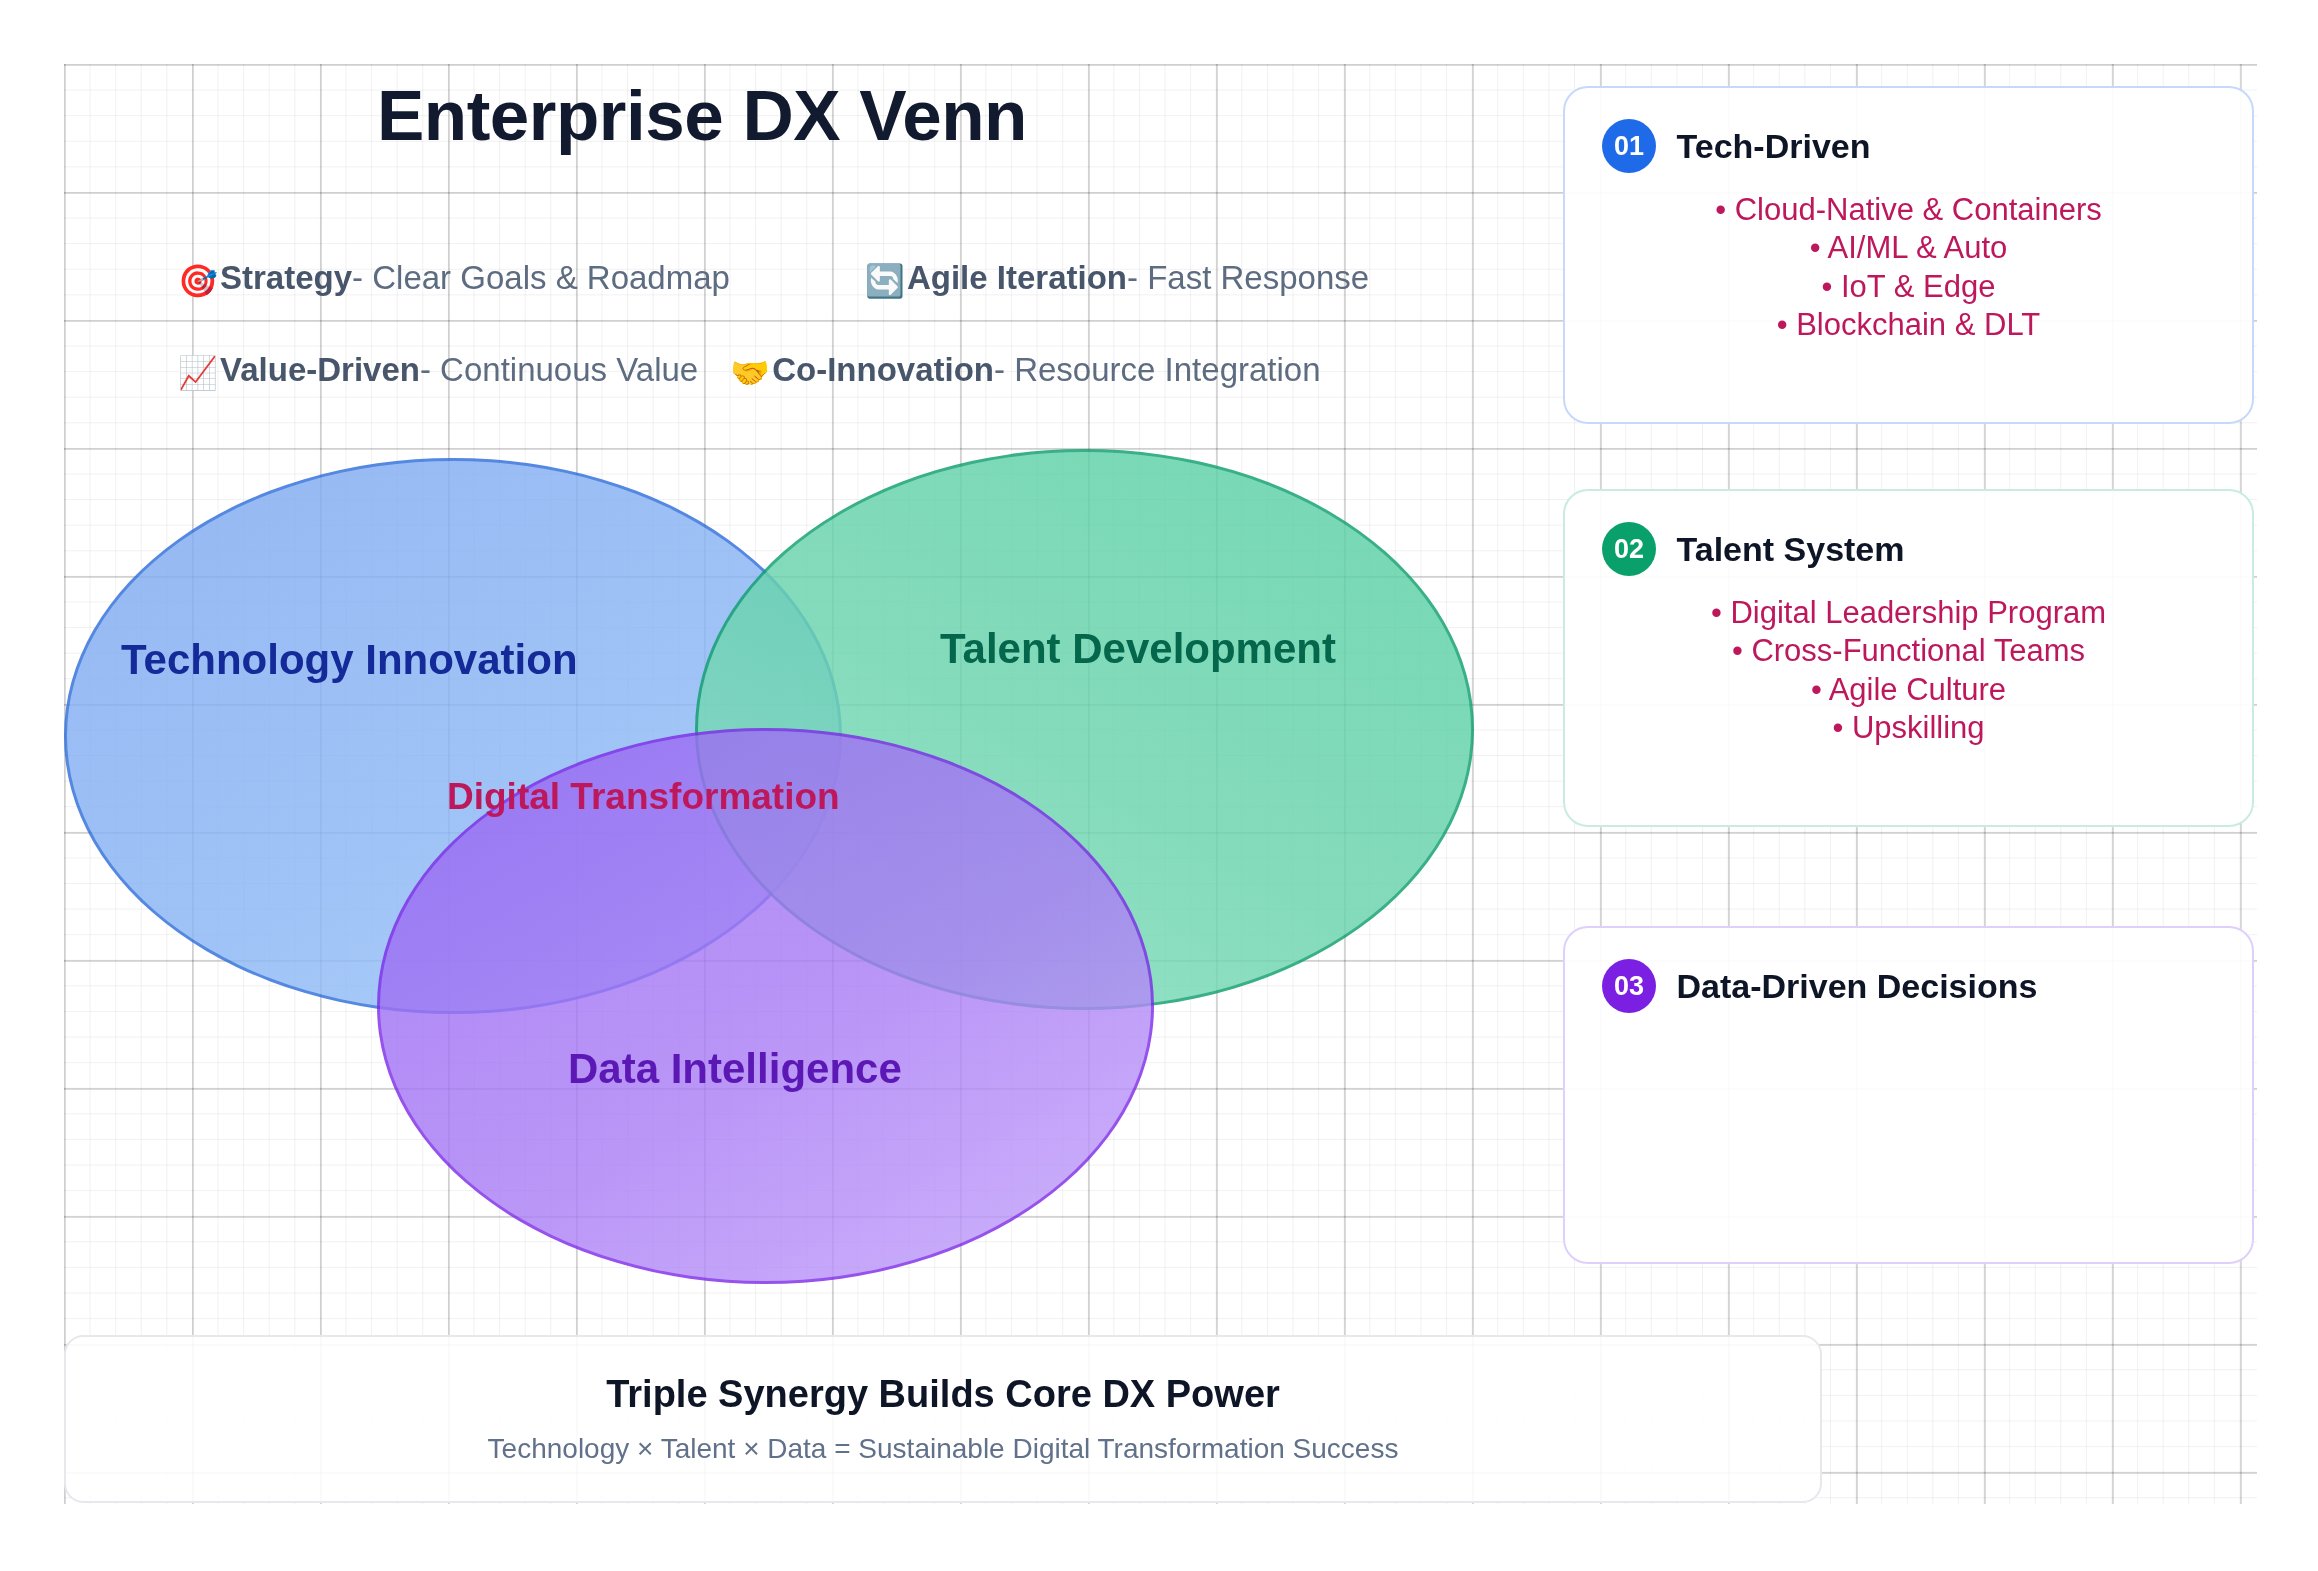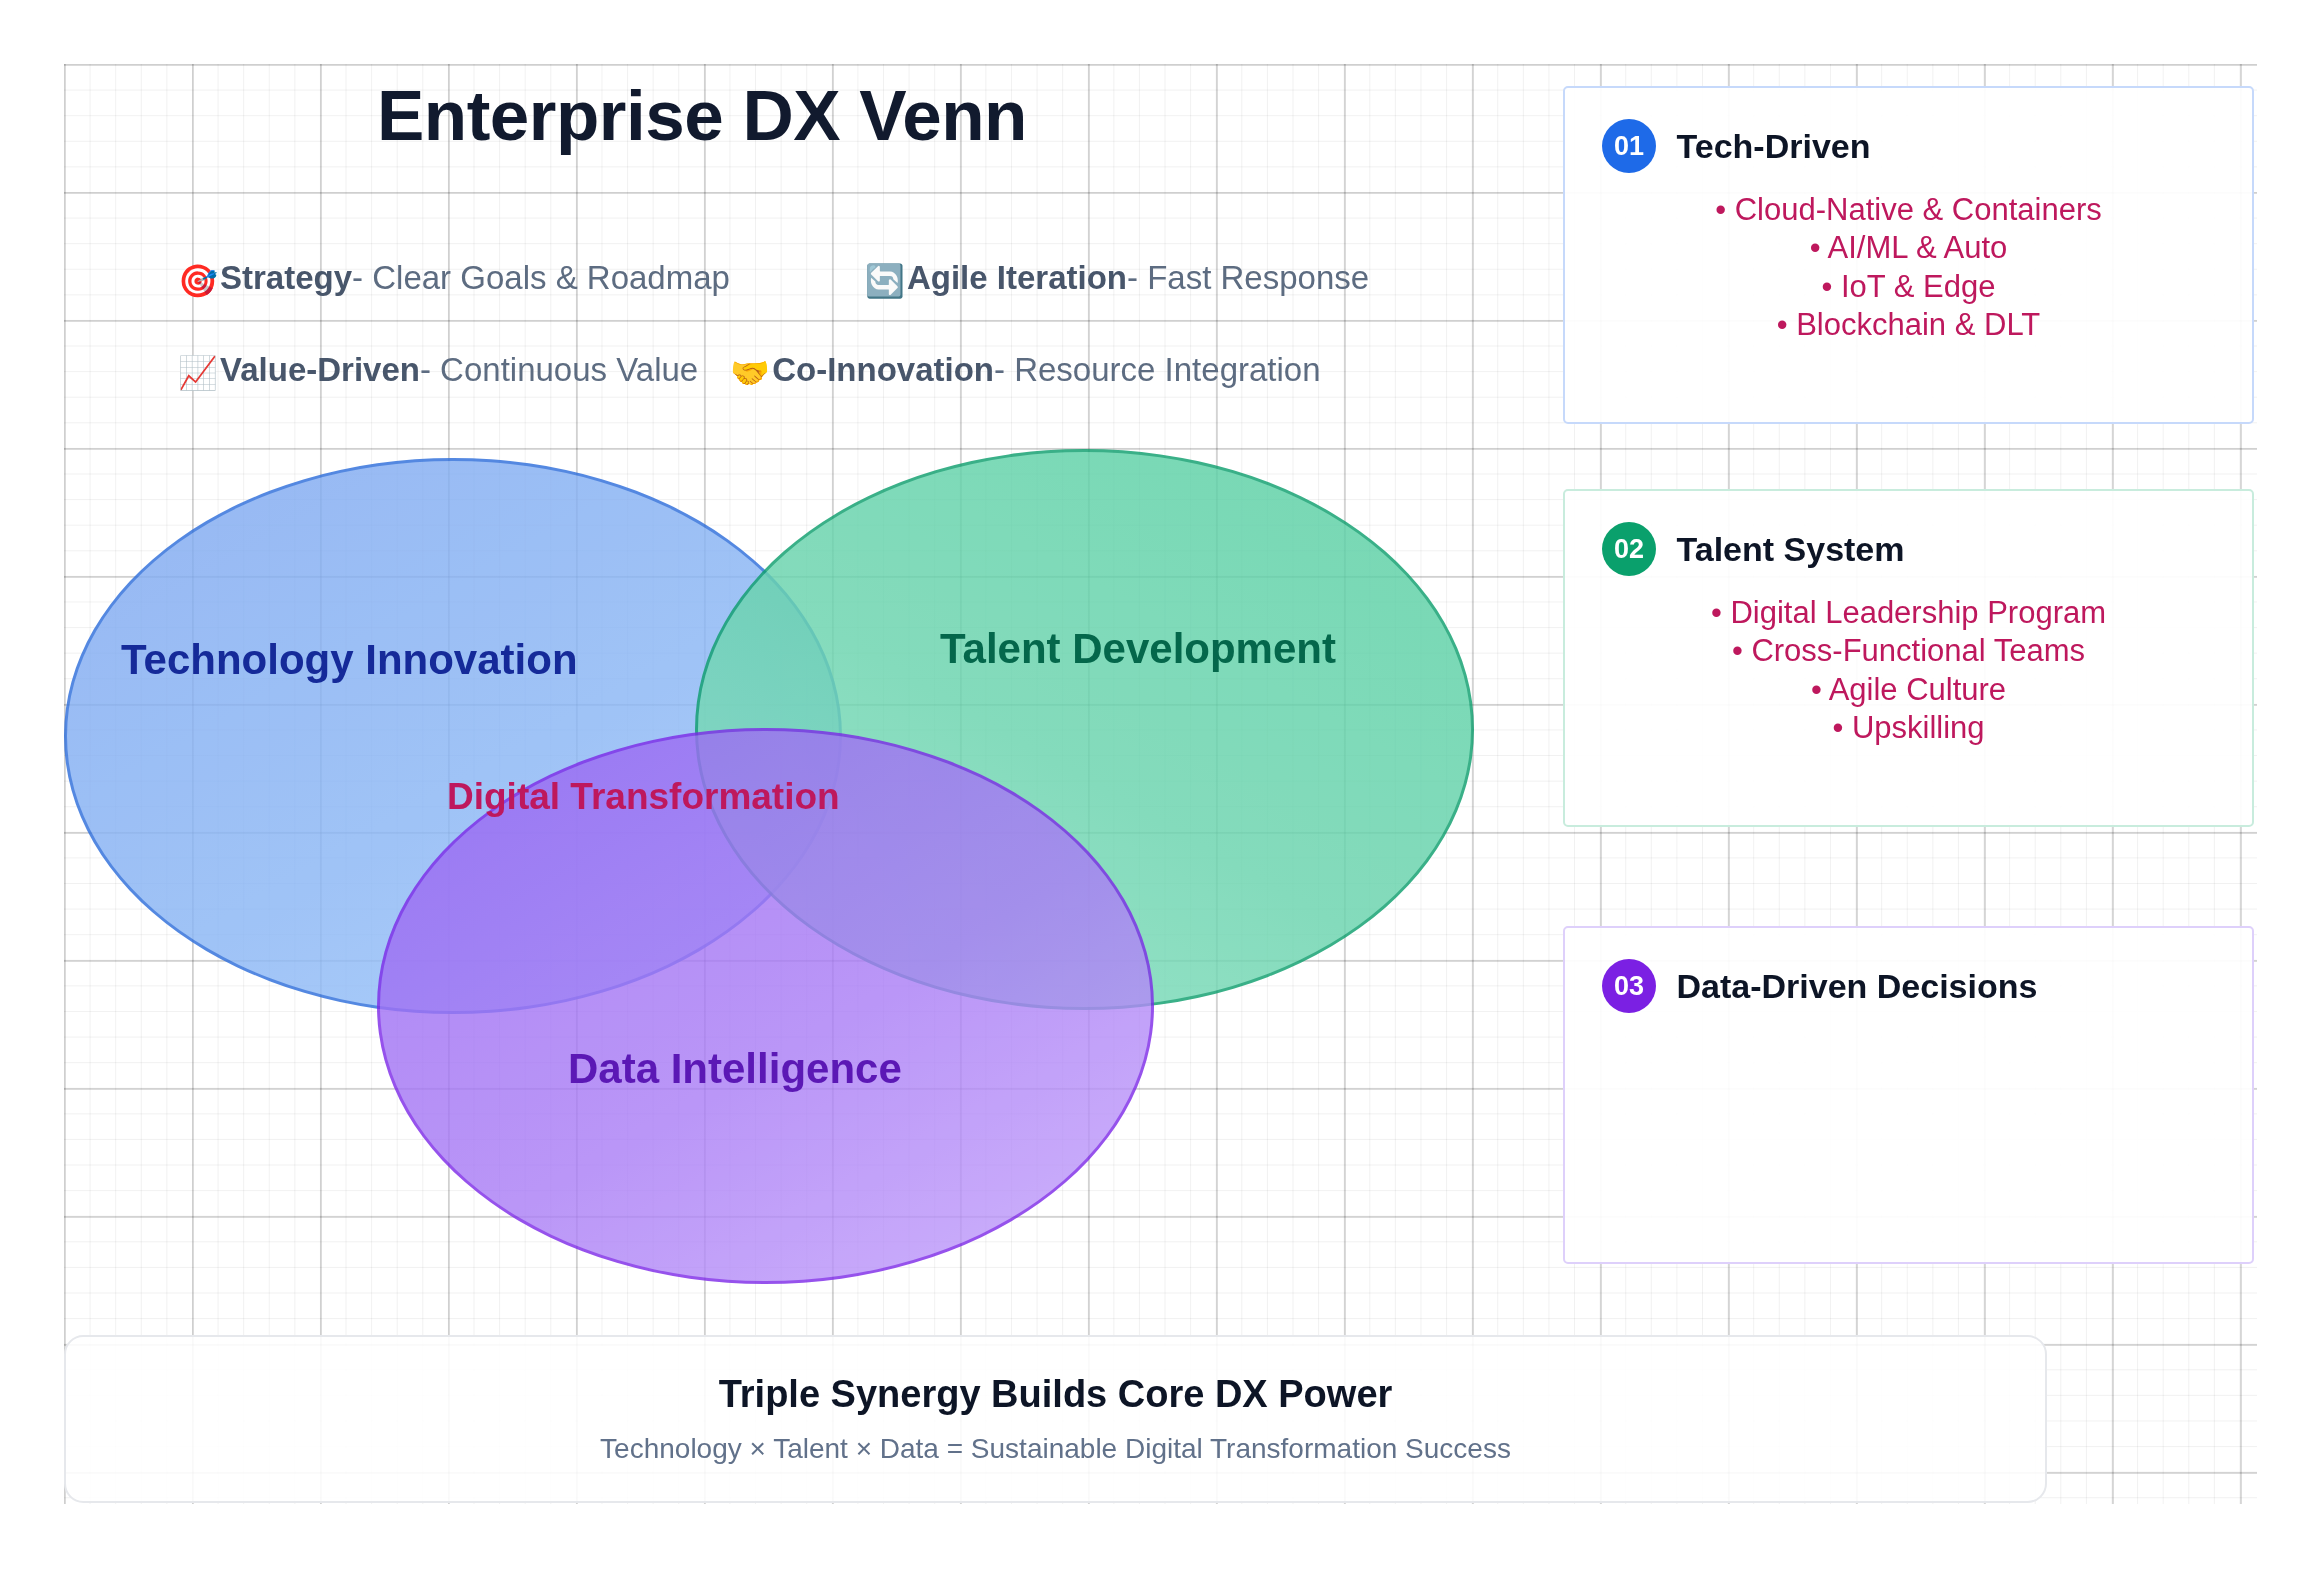--- a/index.html
+++ b/index.html
@@ -66,42 +66,42 @@
   .venn-label{position:absolute;white-space:nowrap;font-weight:bold;}
   #lbl-tech{left:121px;top:636px;font-size:42px;color:#152a99;}
   #lbl-talent{left:940px;top:625px;font-size:42px;color:#04674b;}
   #lbl-data{left:568px;top:1045px;font-size:42px;color:#5b18b5;}
   #lbl-center{left:447px;top:776px;font-size:37px;color:#be185d;}
 
   
   .card{
     position:absolute;left:1563px;width:691px;
     background:rgba(255,255,255,0.93);
-    border-radius:5px;box-sizing:border-box;
+    border-radius:25px;box-sizing:border-box;
   }
   #card-1{top:86px;height:338px;border:2.7px solid #c6d9fb;}
   #card-2{top:489px;height:338px;border:2.7px solid #c8ecdd;}
   #card-3{top:926px;height:338px;border:2.7px solid #ded0fb;}
   .card-head{display:flex;align-items:center;padding:31px 0 0 37px;}
   .badge{
     width:54px;height:54px;border-radius:50%;
     display:flex;align-items:center;justify-content:center;
     color:#ffffff;font-size:27px;font-weight:bold;flex:0 0 auto;
   }
   #badge-1{background:#1e6ae8;}
   #badge-2{background:#0aa06c;}
   #badge-3{background:#7b20e3;}
   .card-title{margin-left:20.5px;font-size:34px;font-weight:bold;color:#0d1526;white-space:nowrap;}
   .card-list{margin:18.3px 0 0 0;padding:0;list-style:none;text-align:center;}
   .card-list li{font-size:31px;color:#be185d;line-height:1.23;white-space:nowrap;}
 
   
   #footer{
     position:absolute;left:64px;top:1335px;
-    width:1983px;height:168px;box-sizing:border-box;
+    width:1758px;height:168px;box-sizing:border-box;
     background:rgba(255,255,255,0.88);
     border:2.2px solid #e6e8ec;border-radius:19.4px;
     display:flex;flex-direction:column;align-items:center;justify-content:center;
   }
   #footer-title{font-size:38px;font-weight:bold;color:#0d1526;}
   #footer-sub{margin-top:17px;font-size:28px;color:#61718a;}
 </style>
 </head>
 <body>
 

